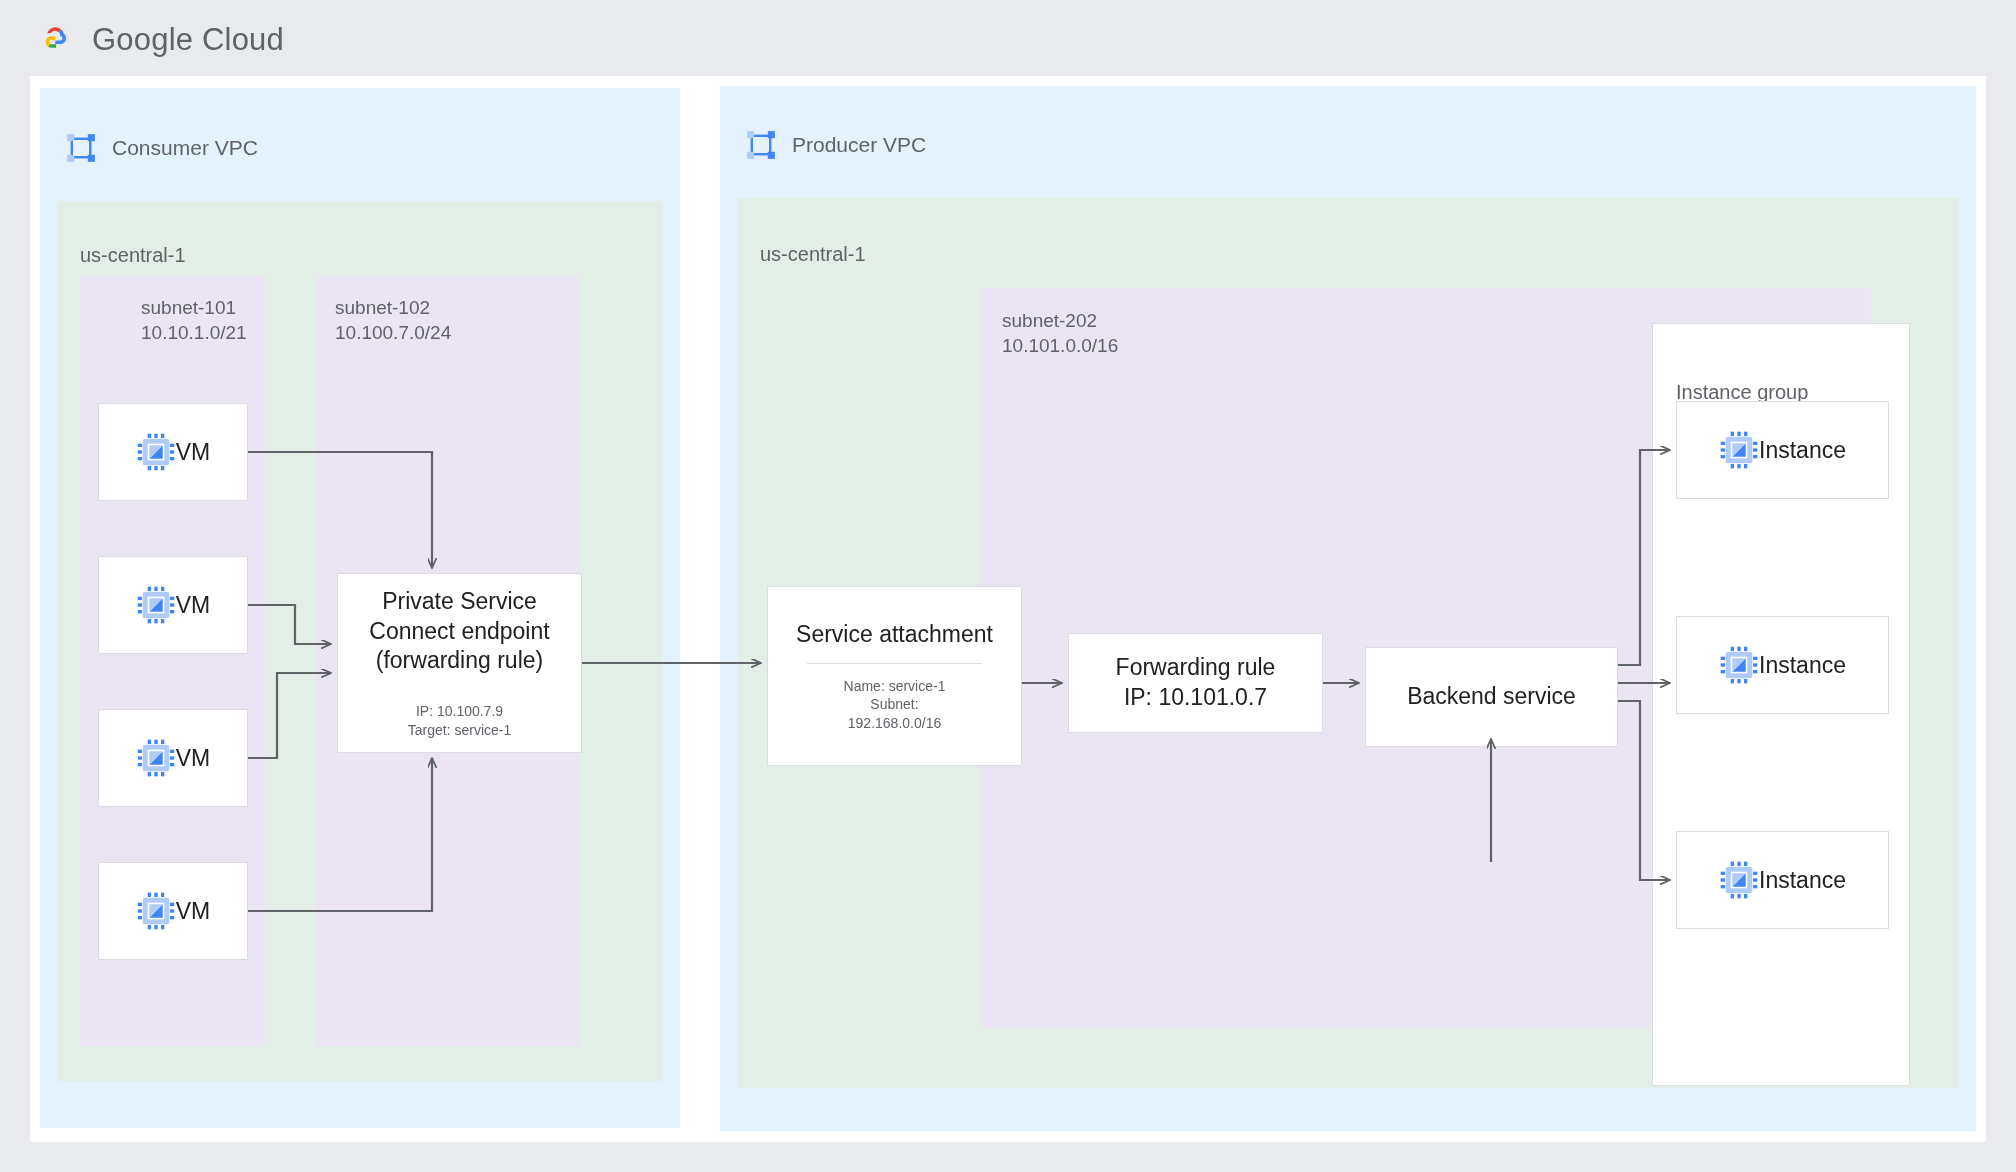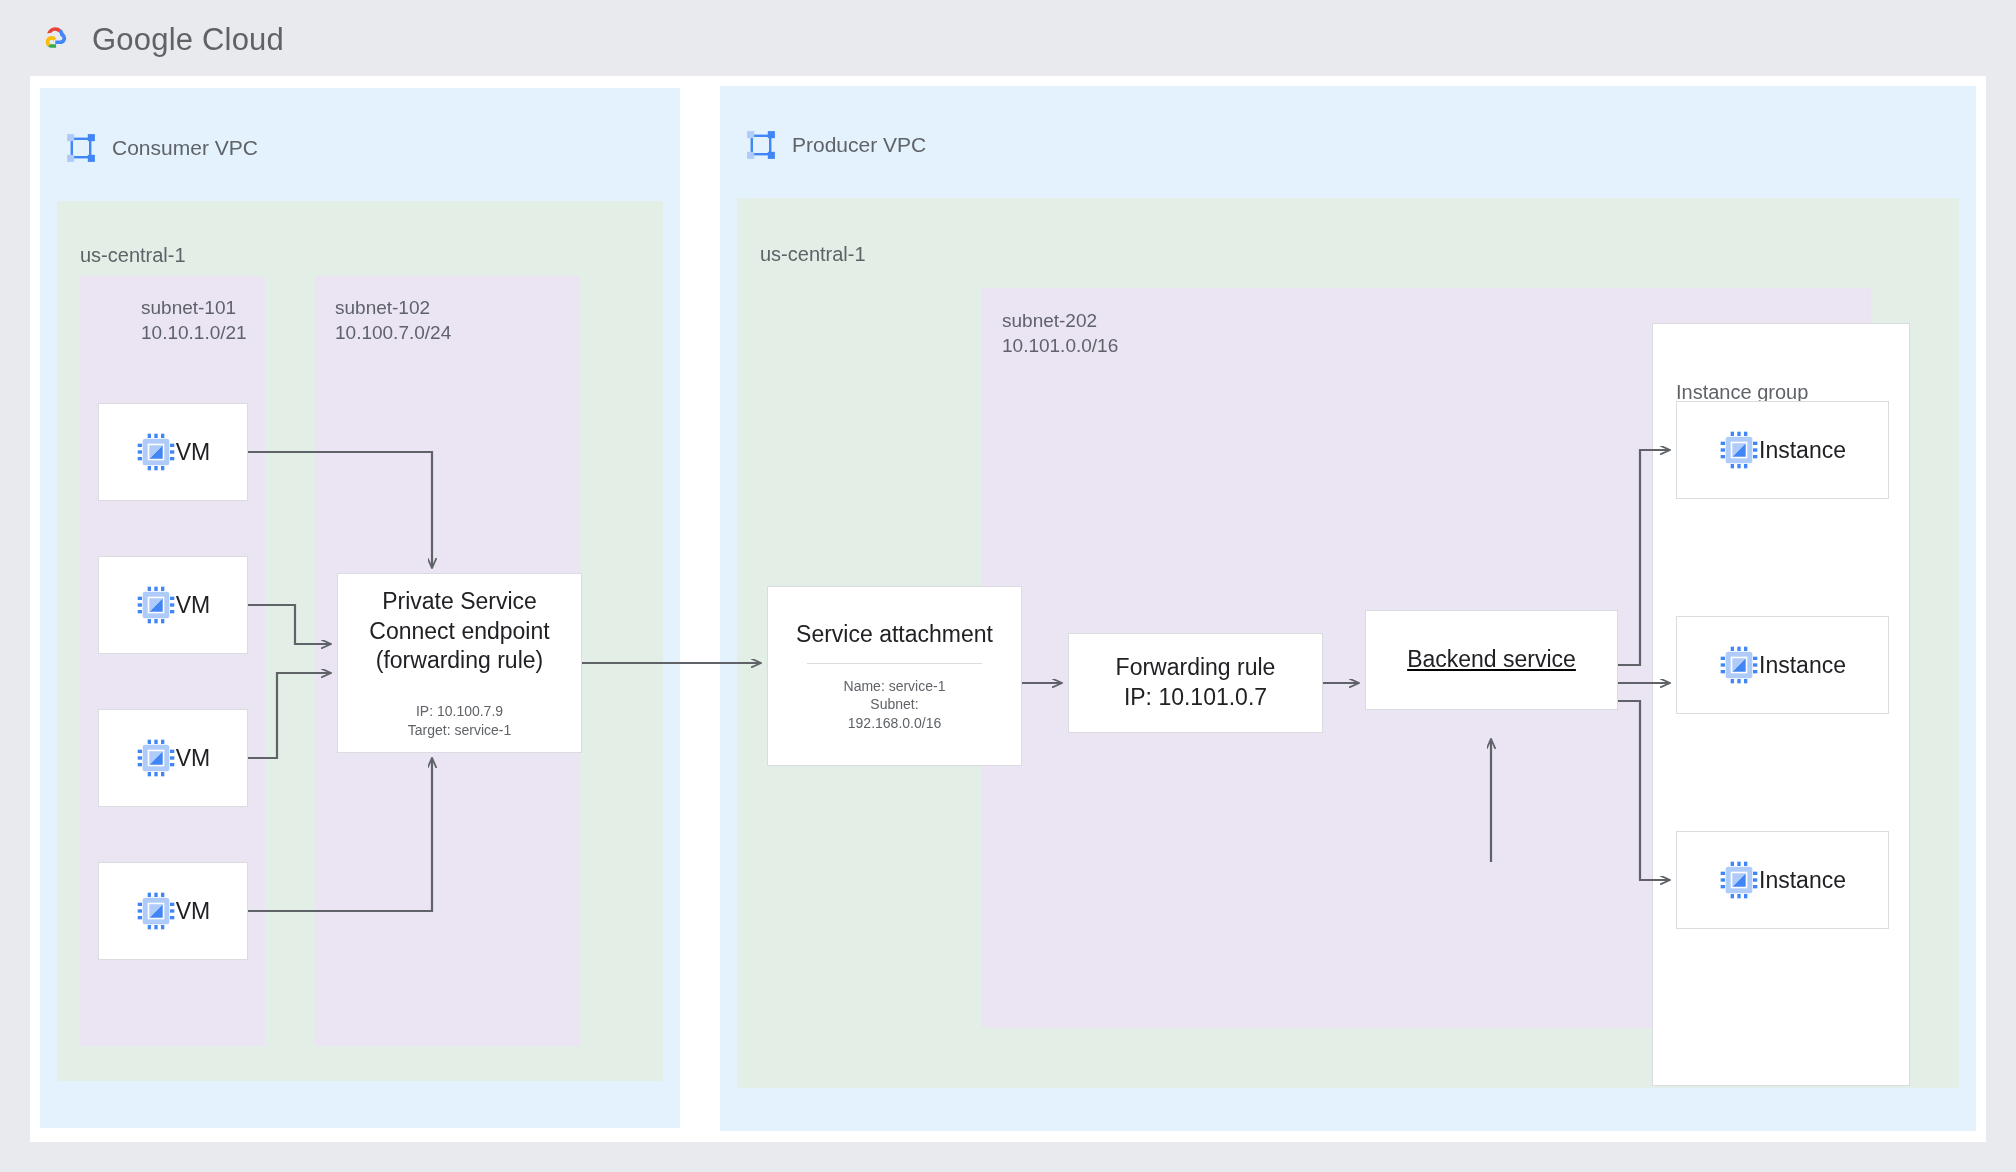--- a/index.html
+++ b/index.html
@@ -256,21 +256,21 @@
       <div class="node-sub">Name: service-1</div>
       <div class="node-sub">Subnet:</div>
       <div class="node-sub">192.168.0.0/16</div>
     </div>
 
     <div class="node" style="left:1038px; top:557px; width:255px; height:100px;">
       <div class="node-title">Forwarding rule</div>
       <div class="node-title">IP: 10.101.0.7</div>
     </div>
 
-    <div class="node" style="left:1335px; top:534px; width:253px; height:100px;text-decoration:underline;">
+    <div class="node" style="left:1335px; top:571px; width:253px; height:100px;">
       <div class="node-title">Backend service</div>
     </div>
 
 
     <div class="group-box" style="left:1622px; top:247px; width:258px; height:763px;"></div>
     <div class="group-label" style="left:1646px; top:281px;">Instance group</div>
 
     <div class="node vm-node" style="left:1646px; top:325px; width:213px; height:98px;">
       <svg class="vm-icon" viewBox="0 0 24 24">
         <rect x="4" y="4" width="16" height="16" rx="1.6" fill="#aecbfa"></rect>

